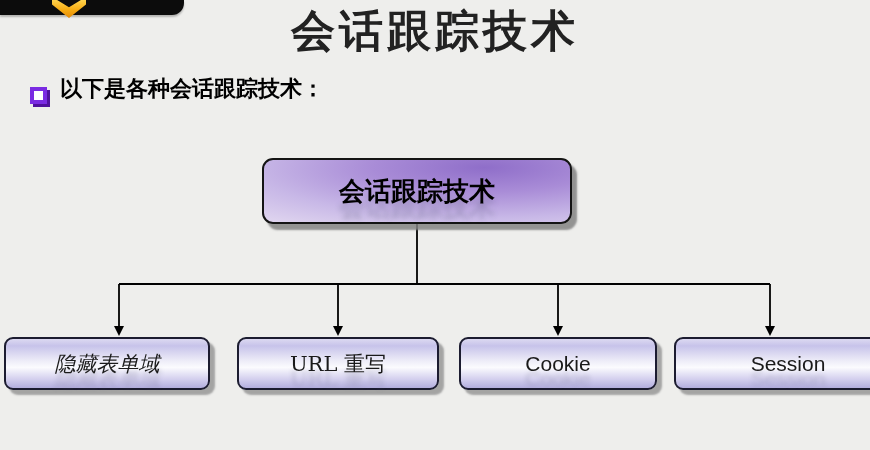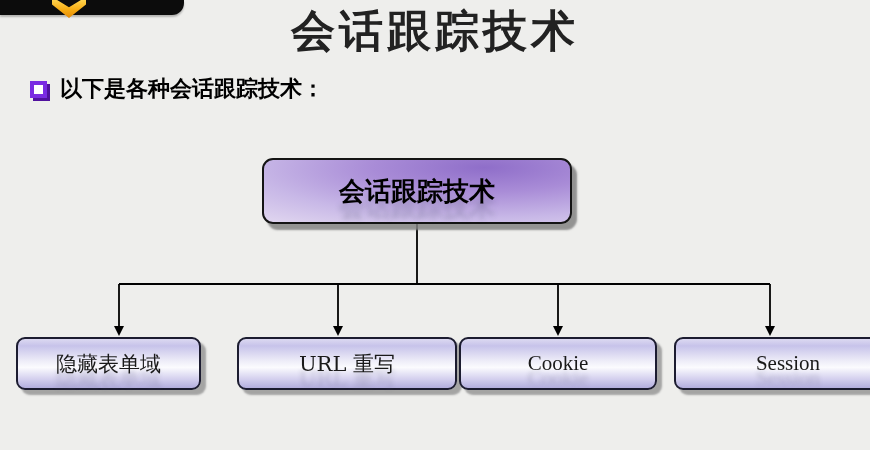--- a/index.html
+++ b/index.html
@@ -23,21 +23,21 @@
   
   .title{
     position:absolute;left:0;top:2px;width:870px;
     text-align:center;
     font-family:"DejaVu Serif","Liberation Serif",serif;
     font-size:44px;font-weight:600;color:#222;
     letter-spacing:4px;
   }
   
   .bullet-row{
-    position:absolute;left:30px;top:74px;display:flex;align-items:center;
+    position:absolute;left:30px;top:74px;display:flex;align-items:flex-end;
   }
   .sq-bullet{
     display:inline-block;width:9px;height:9px;background:#ffffff;
     border:4px solid #7a2be2;
     box-shadow:3px 3px 0 #50119e;
     margin-right:13px;
   }
   .bullet-text{
     font-size:22px;font-weight:bold;color:#000;
   }
@@ -59,23 +59,23 @@
     top:337px;height:53px;
     border:2px solid #1c1c30;border-radius:9px;
     background:linear-gradient(180deg,
       #dcd9f1 0%, #c7c3ea 14%, #eeedf8 45%, #fbfbfe 58%,
       #d3cfee 82%, #b3aede 100%);
     box-shadow:5px 5px 2px rgba(150,150,150,0.85);
     font-size:21px;color:#1a1a1a;
     text-shadow:0 15px 4px rgba(100,100,130,0.28);
   }
   .leaf-cn{font-family:"DejaVu Serif","Liberation Serif",serif;}
-  .leaf-en{font-family:Liberation Serif, serif;text-align:right;}
-  .leaf-0{left:16px;width:185px;}
-  .leaf-1{left:237px;width:220px;}
+  .leaf-en{font-family:Liberation Sans, sans-serif;text-align:right;}
+  .leaf-0{left:4px;width:206px;font-style:italic;}
+  .leaf-1{left:237px;width:202px;}
   .leaf-2{left:459px;width:198px;}
   .leaf-3{left:674px;width:228px;}
   
   .connectors{position:absolute;left:0;top:0;width:870px;height:450px;pointer-events:none;}
 </style>
 </head>
 <body>
 
 <div class="banner">
   <div class="chevron"></div>

